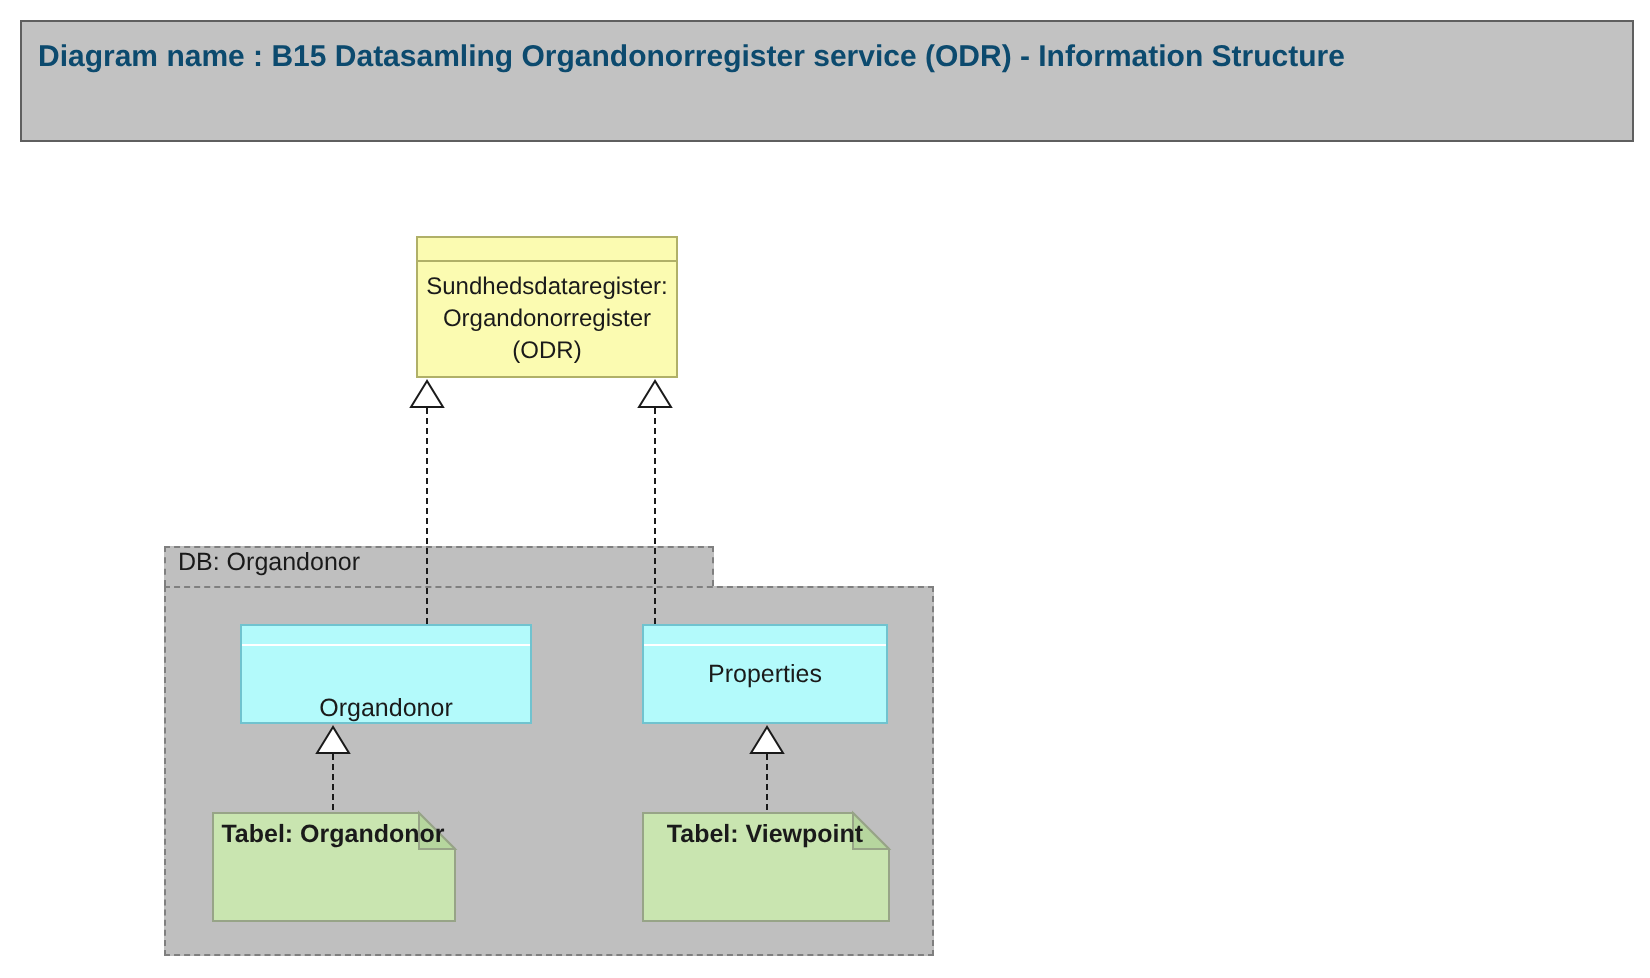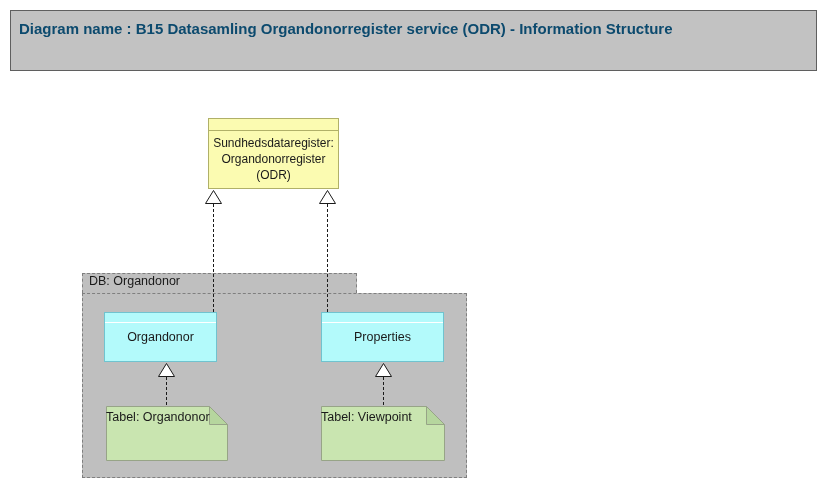--- a/index.html
+++ b/index.html
@@ -54,26 +54,26 @@
   
   .entity {
     background: #b3fafb; border: 1px solid #70c3cf;
     display: flex; align-items: center; justify-content: center;
     font-size: 12.5px;
   }
   .entity .band {
     position: absolute; left: 0; top: 0; right: 0; height: 10px;
     border-bottom: 1px solid #ffffff;
   }
-  .entity.e1 { left: 104px; top: 312px; width: 113px; height: 50px; }
+  .entity.e1 { left: 120px; top: 312px; width: 146px; height: 50px; align-items: flex-end; }
   .entity.e2 { left: 321px; top: 312px; width: 123px; height: 50px; }
 
   
   .note-label {
-    font-size: 12.5px; line-height: 14px;
+    text-align: center; font-size: 12.5px; line-height: 14px; font-weight: bold;
   }
   .note-label.n1 { left: 106px; top: 410px; width: 121px; }
   .note-label.n2 { left: 321px; top: 410px; width: 123px; }
 
   svg.overlay { position: absolute; left: 0; top: 0; pointer-events: none; }
 </style>
 </head>
 <body>
 
 <div class="abs header">

